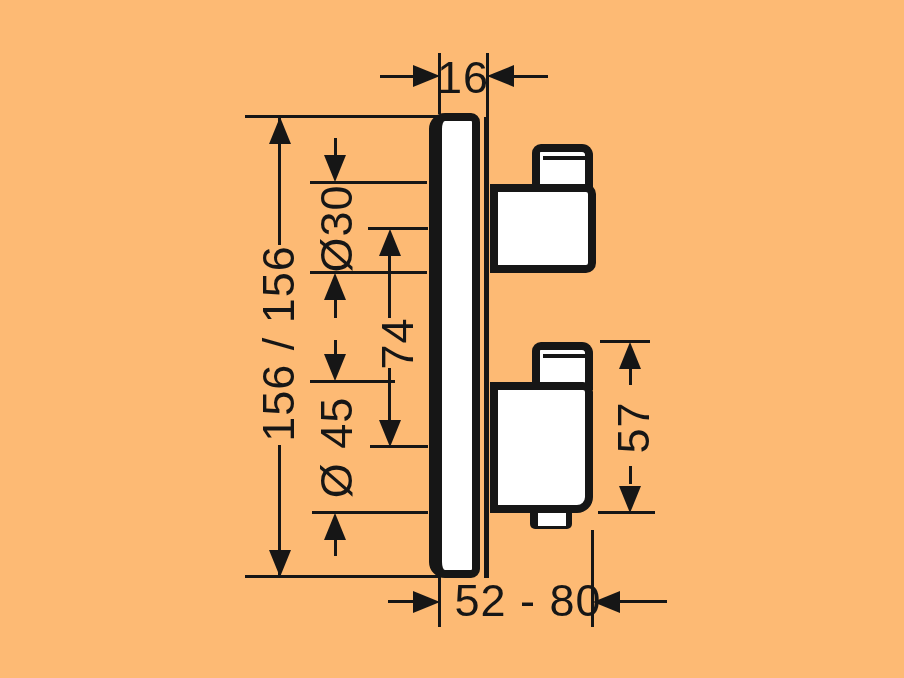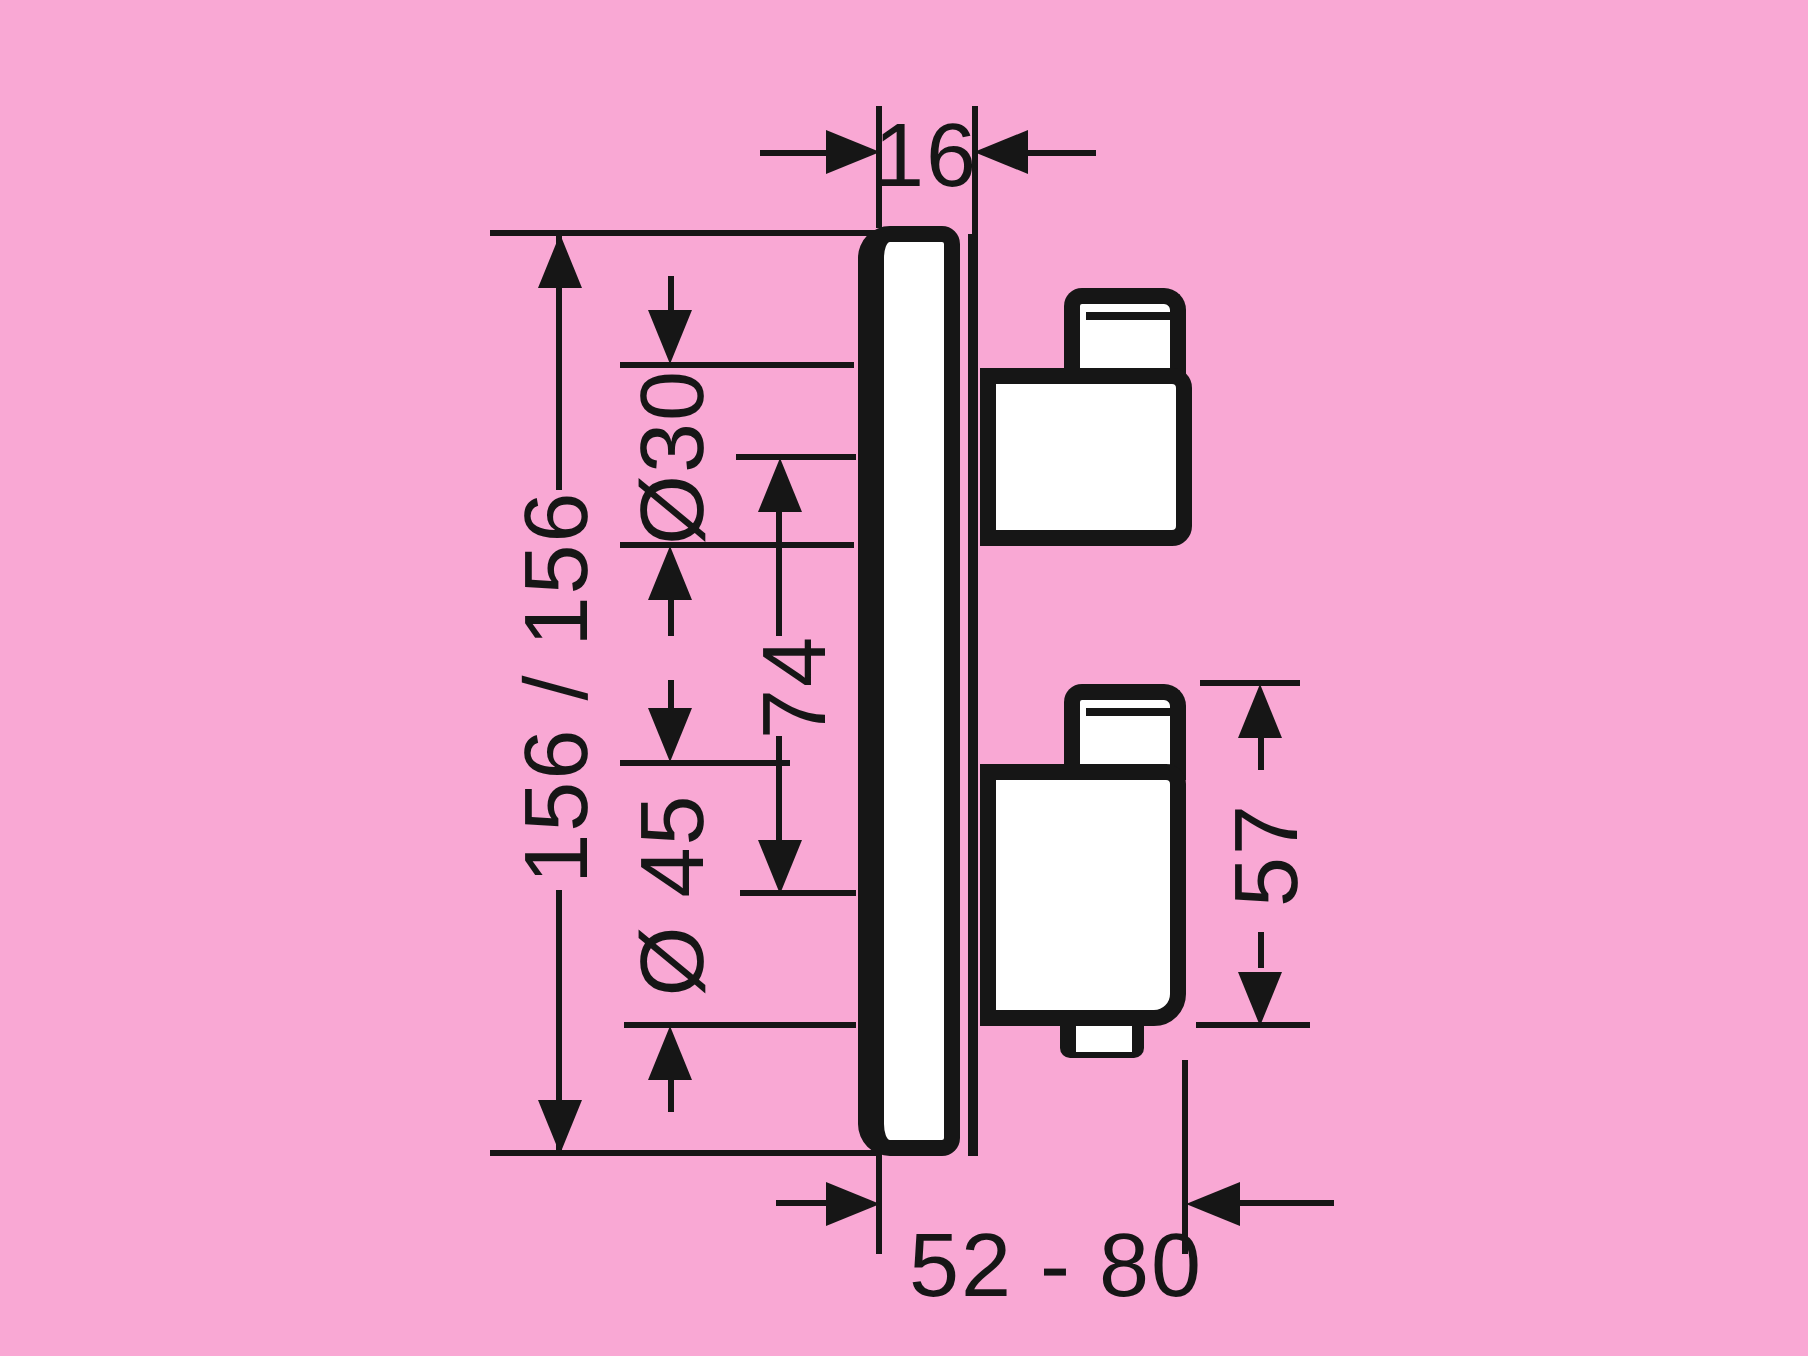--- a/index.html
+++ b/index.html
@@ -1,19 +1,19 @@
 <!DOCTYPE html>
 <html><head>
 <meta charset="utf-8">
 <style>
   html,body{margin:0;padding:0;background:#ffffff;}
   #canvas{
     position:relative;
     width:904px;height:678px;
-    background:#f9a8d4;
+    background:#fdba74;
     overflow:hidden;
     font-family:"Liberation Sans", sans-serif;
   }
   
   .ln{position:absolute;background:#161616;}
   
   .ar{position:absolute;width:0;height:0;border-style:solid;border-color:transparent;}
   .ar.r{border-width:11px 0 11px 27px;border-left-color:#161616;}
   .ar.l{border-width:11px 27px 11px 0;border-right-color:#161616;}
   .ar.u{border-width:0 11px 27px 11px;border-bottom-color:#161616;}
@@ -97,15 +97,15 @@
   <div class="ln" style="left:629px;top:466px;width:3px;height:18px;"></div>
   <div class="ar d" style="left:619px;top:486px;"></div>
   <div class="ln" style="left:598px;top:511px;width:57px;height:3px;"></div>
 
   <div class="ln" style="left:438px;top:575px;width:3px;height:52px;"></div>
   <div class="ln" style="left:591px;top:530px;width:3px;height:97px;"></div>
   <div class="ln" style="left:388px;top:600px;width:25px;height:3px;"></div>
   <div class="ar r" style="left:413px;top:591px;"></div>
   <div class="ar l" style="left:593px;top:591px;"></div>
   <div class="ln" style="left:620px;top:600px;width:47px;height:3px;"></div>
-  <div class="lbl" style="left:441px;top:578px;width:174px;margin-top:32px;">52 - 80</div>
+  <div class="lbl" style="left:441px;top:578px;width:174px;">52 - 80</div>
 
 </div>
 
 </body></html>

